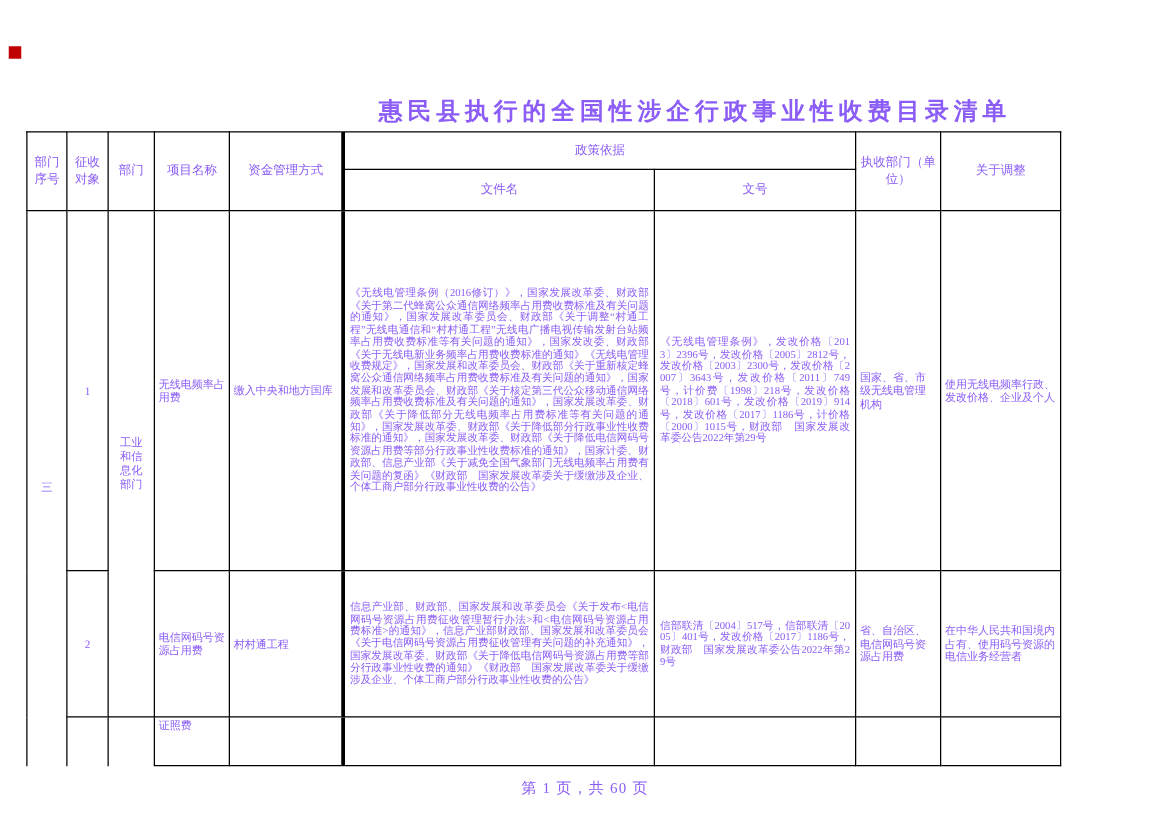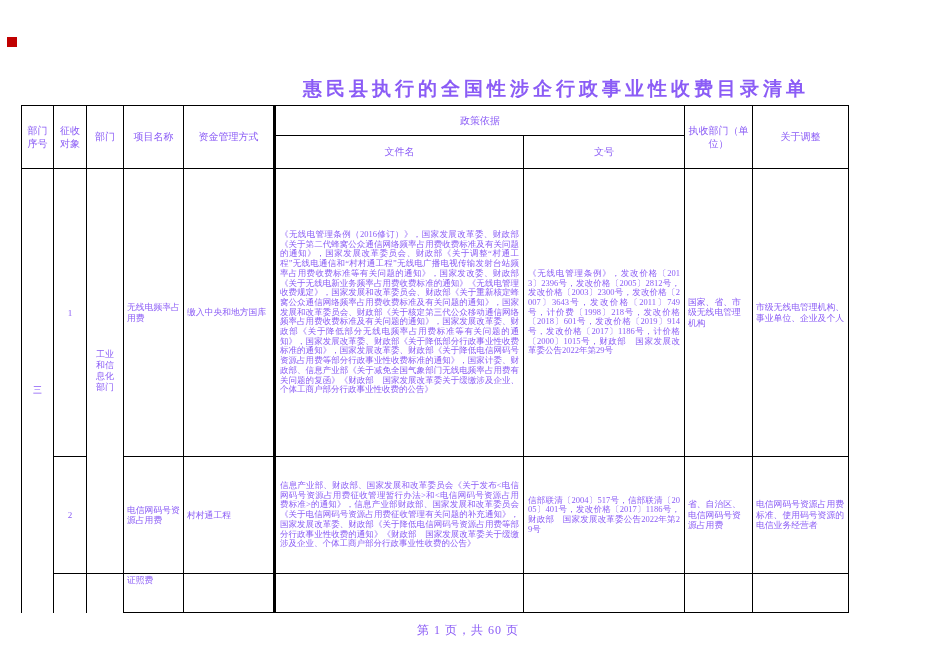--- a/index.html
+++ b/index.html
@@ -96,30 +96,30 @@
     <tbody>
       <tr class="row1">
         <td rowspan="3" class="c-seq nb">三</td>
         <td class="c-seq">1</td>
         <td rowspan="2" class="c-dept">工业和信息化部门</td>
         <td class="c-name">无线电频率占用费</td>
         <td class="c-fund">缴入中央和地方国库</td>
         <td class="c-file thick-l">《无线电管理条例（2016修订）》，国家发展改革委、财政部《关于第二代蜂窝公众通信网络频率占用费收费标准及有关问题的通知》，国家发展改革委员会、财政部《关于调整“村通工程”无线电通信和“村村通工程”无线电广播电视传输发射台站频率占用费收费标准等有关问题的通知》，国家发改委、财政部《关于无线电新业务频率占用费收费标准的通知》《无线电管理收费规定》，国家发展和改革委员会、财政部《关于重新核定蜂窝公众通信网络频率占用费收费标准及有关问题的通知》，国家发展和改革委员会、财政部《关于核定第三代公众移动通信网络频率占用费收费标准及有关问题的通知》，国家发展改革委、财政部《关于降低部分无线电频率占用费标准等有关问题的通知》，国家发展改革委、财政部《关于降低部分行政事业性收费标准的通知》，国家发展改革委、财政部《关于降低电信网码号资源占用费等部分行政事业性收费标准的通知》，国家计委、财政部、信息产业部《关于减免全国气象部门无线电频率占用费有关问题的复函》《财政部　国家发展改革委关于缓缴涉及企业、个体工商户部分行政事业性收费的公告》</td>
         <td class="c-docno">《无线电管理条例》，发改价格〔2013〕2396号，发改价格〔2005〕2812号，发改价格〔2003〕2300号，发改价格〔2007〕3643号，发改价格〔2011〕749号，计价费〔1998〕218号，发改价格〔2018〕601号，发改价格〔2019〕914号，发改价格〔2017〕1186号，计价格〔2000〕1015号，财政部　国家发展改革委公告2022年第29号</td>
         <td class="c-collector">国家、省、市级无线电管理机构</td>
-        <td class="c-payer">市级无线电管理机构、事业单位、企业及个人</td>
+        <td class="c-payer">使用无线电频率行政、发改价格、企业及个人</td>
       </tr>
       <tr class="row2">
         <td class="c-seq">2</td>
         <td class="c-name">电信网码号资源占用费</td>
         <td class="c-fund">村村通工程</td>
         <td class="c-file thick-l">信息产业部、财政部、国家发展和改革委员会《关于发布&lt;电信网码号资源占用费征收管理暂行办法&gt;和&lt;电信网码号资源占用费标准&gt;的通知》，信息产业部财政部、国家发展和改革委员会《关于电信网码号资源占用费征收管理有关问题的补充通知》，国家发展改革委、财政部《关于降低电信网码号资源占用费等部分行政事业性收费的通知》《财政部　国家发展改革委关于缓缴涉及企业、个体工商户部分行政事业性收费的公告》</td>
         <td class="c-docno">信部联清〔2004〕517号，信部联清〔2005〕401号，发改价格〔2017〕1186号，财政部　国家发展改革委公告2022年第29号</td>
         <td class="c-collector">省、自治区、电信网码号资源占用费</td>
-        <td class="c-payer">电信网码号资源占用费标准、使用码号资源的电信业务经营者</td>
+        <td class="c-payer">在中华人民共和国境内占有、使用码号资源的电信业务经营者</td>
       </tr>
       <tr class="row3">
         <td class="c-seq nb"></td>
         <td class="c-dept nb"></td>
         <td class="c-name v-top">证照费</td>
         <td class="c-fund"></td>
         <td class="c-file thick-l"></td>
         <td class="c-docno"></td>
         <td class="c-collector"></td>
         <td class="c-payer"></td>

